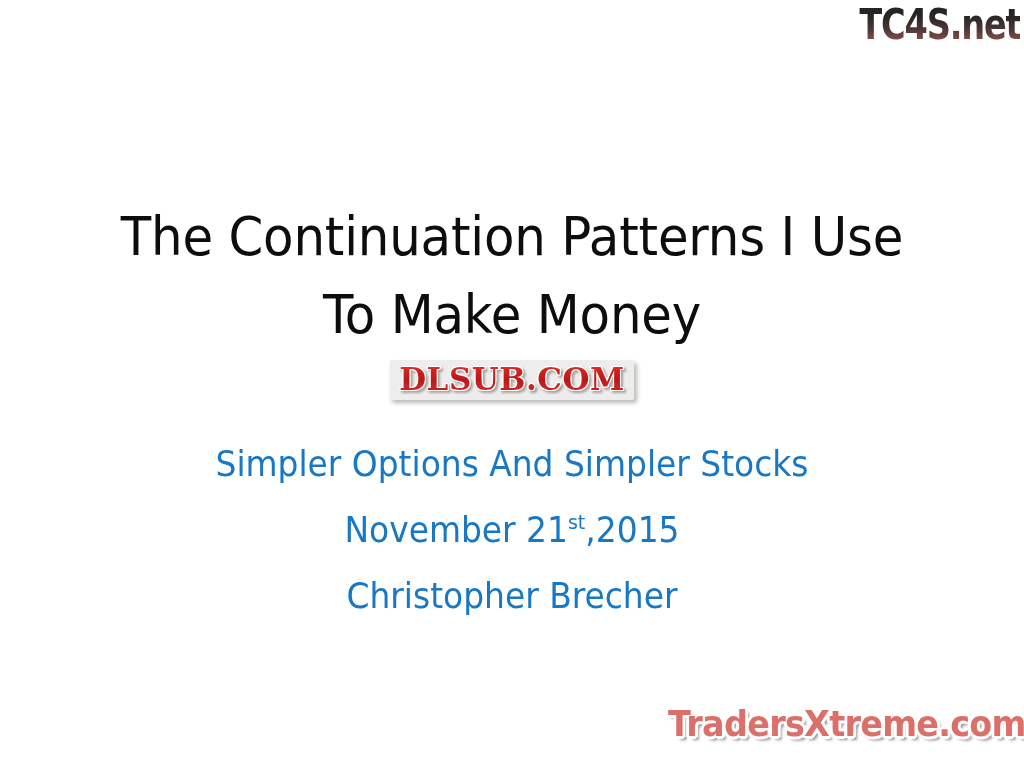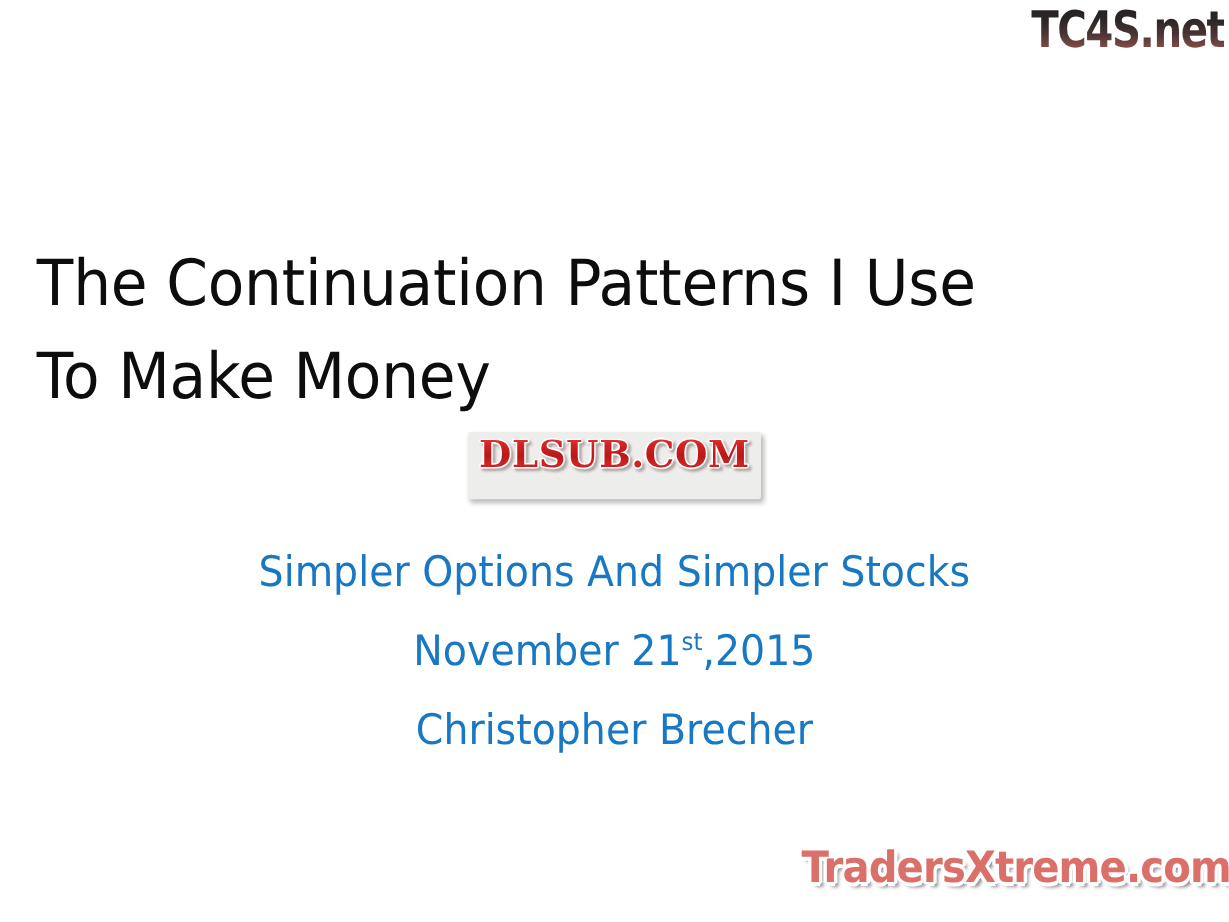--- a/index.html
+++ b/index.html
@@ -48,40 +48,41 @@
     filter: drop-shadow(1px 1px 0 rgba(255,255,255,0.85))
             drop-shadow(-1px 0 0 rgba(255,255,255,0.6));
   }
 
   
   .title-block {
     position: absolute;
     left: 0;
     right: 0;
     top: 198px;
+    text-align: center;
   }
   .title-line {
     font-family: "DejaVu Sans", "Liberation Sans", sans-serif;
     font-weight: 400;
     font-size: 53px;
     line-height: 78px;
     color: #0d0d0d;
     letter-spacing: -0.2px;
     transform: scaleX(0.94);
     white-space: nowrap;
   }
 
   
   .dlsub-logo {
     position: absolute;
     left: 50%;
     top: 360px;
     transform: translateX(-50%);
     background: #ededeb;
-    padding: 3px 9px 20px 9px;
+    padding: 3px 9px 4px 9px;
     border-radius: 2px;
     box-shadow: 2px 3px 4px rgba(0,0,0,0.28);
     line-height: 1;
   }
   .dlsub-text {
     font-family: "DejaVu Serif", "Liberation Serif", serif;
     font-weight: 700;
     font-size: 31px;
     letter-spacing: 0.5px;
     line-height: 33px;
@@ -102,21 +103,21 @@
             drop-shadow(-1px 0 0 #ffffff)
             drop-shadow(0 -1px 0 #ffffff)
             drop-shadow(2px 2px 1px rgba(90,70,70,0.45));
   }
 
   
   .subtitle-block {
     position: absolute;
     left: 0;
     right: 0;
-    top: 444px;
+    top: 431px;
     text-align: center;
   }
   .sub-line {
     font-family: "DejaVu Sans", "Liberation Sans", sans-serif;
     font-weight: 400;
     font-size: 35px;
     line-height: 66px;
     color: #1878c4;
     transform: scaleX(0.94);
     white-space: nowrap;

